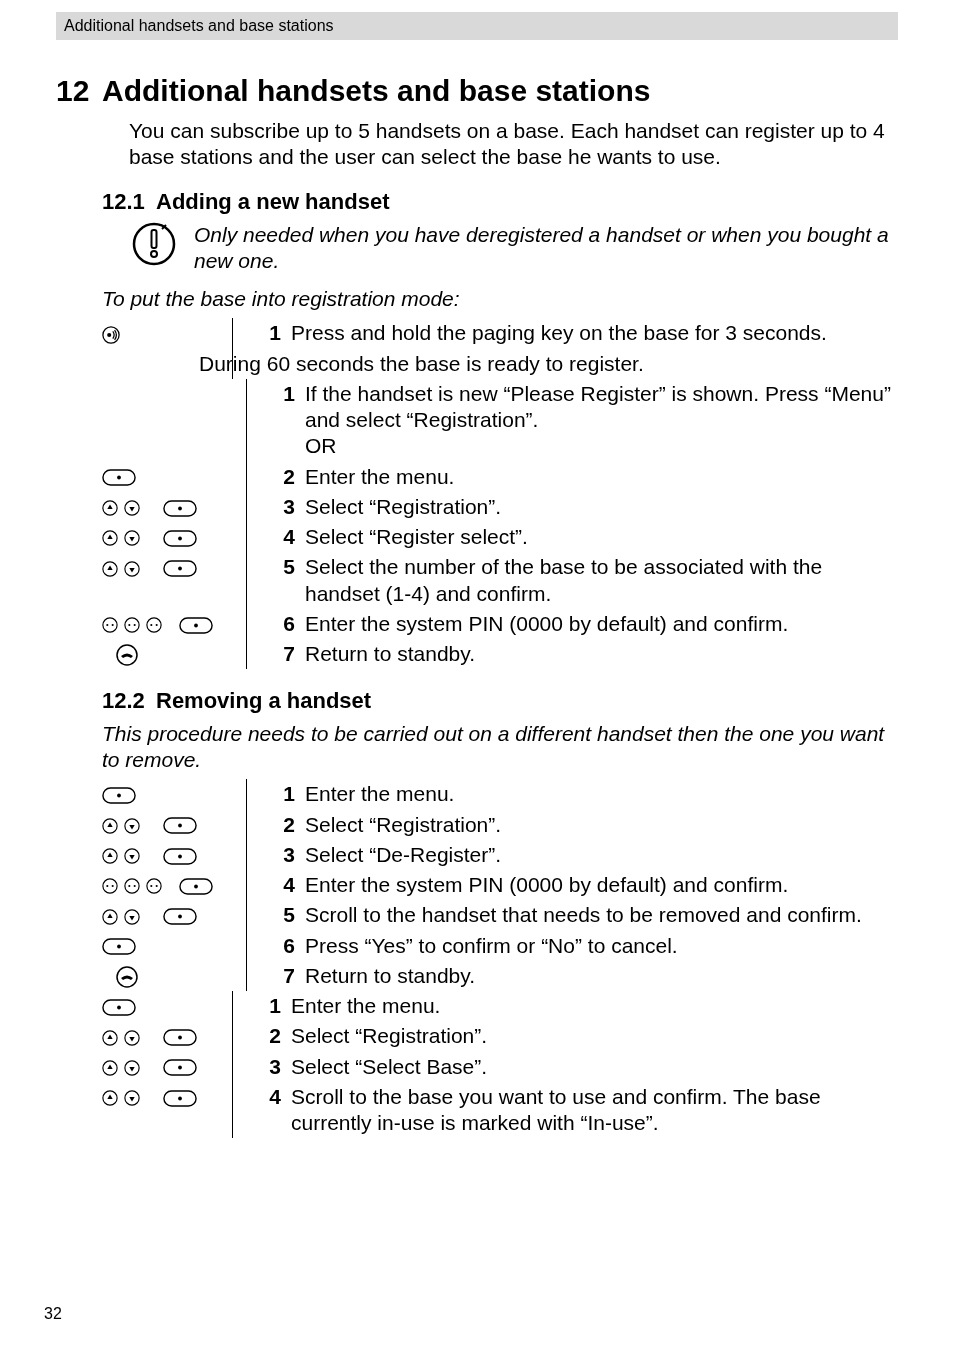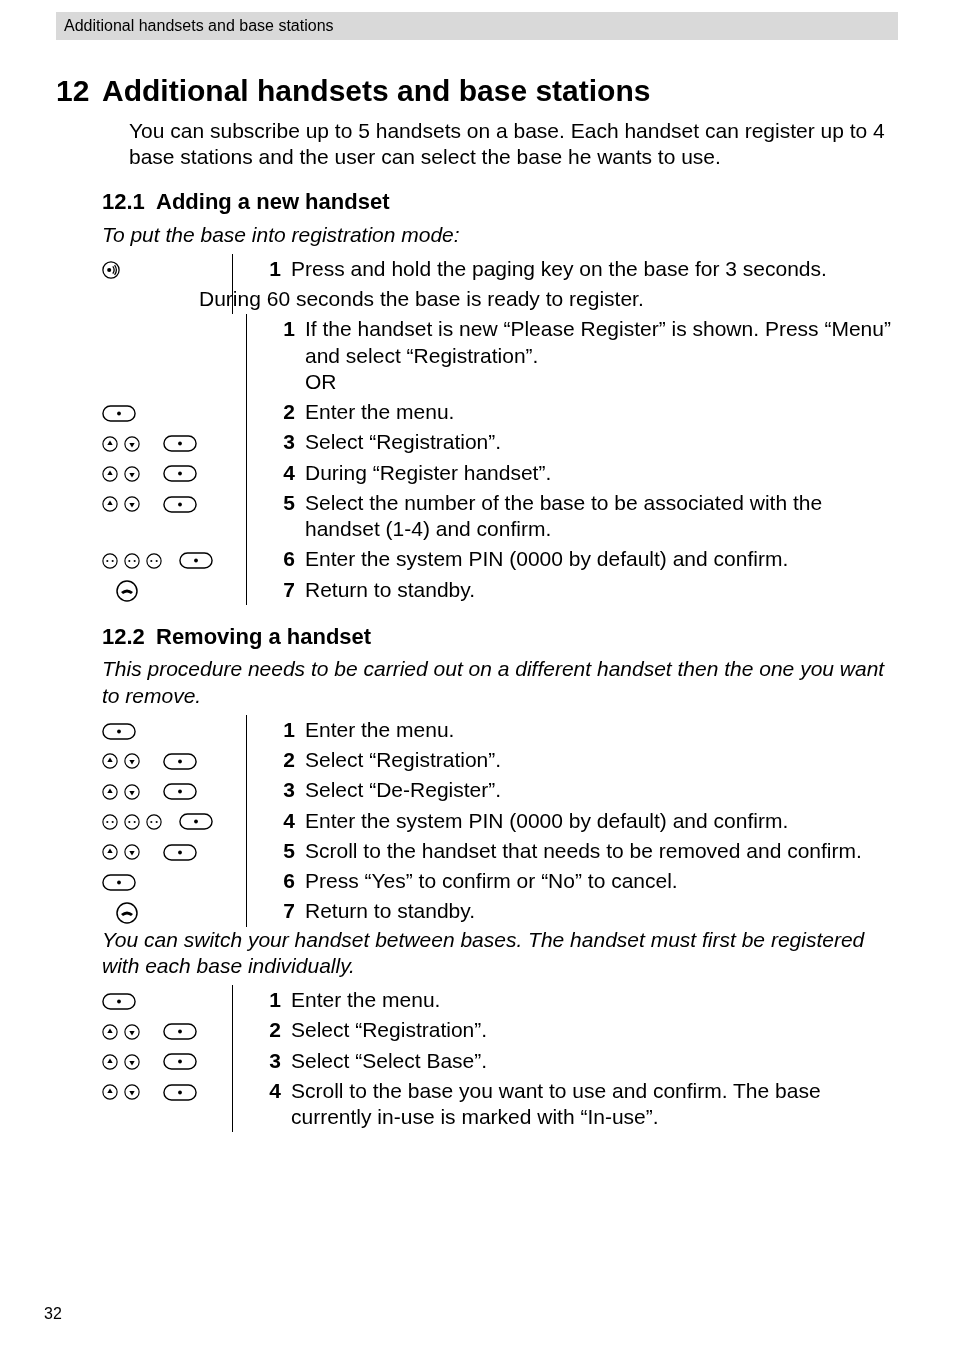--- a/index.html
+++ b/index.html
@@ -164,20 +164,28 @@
   <h1 class="section-title">
     <span class="secnum">12</span><span>Additional handsets and base stations</span>
   </h1>
 
   <p class="body-text">You can subscribe up to 5 handsets on a base. Each handset can register up to 4 base stations and the user can select the base he wants to use.</p>
 
   <h2 class="subsection">
     <span class="subnum">12.1</span><span>Adding a new handset</span>
   </h2>
 
+  <div class="note-row">
+    <span class="ic note-icon">
+      <svg width="44" height="44">
+          <use href="#ic-note"></use>
+        </svg>
+    </span>
+    <div class="note-text">Only needed when you have deregistered a handset or when you bought a new one.</div>
+  </div>
 
   <p class="lead-text">To put the base into registration mode:</p>
 
   <table class="instr">
     <tbody>
         <tr>
       <td class="col-icons">
         <span class="ic"><svg width="18" height="18">
                 <use href="#ic-paging"></use>
               </svg></span>
@@ -244,21 +252,21 @@
         <span class="ic"><svg width="16" height="16">
                 <use href="#ic-down"></use>
               </svg></span>
         &nbsp;&nbsp;
         <span class="ic"><svg width="34" height="17">
                 <use href="#ic-oval"></use>
               </svg></span>
       </td>
       <td class="col-sep"></td>
       <td class="col-num">4</td>
-      <td class="col-text">During “Register handset”.</td>
+      <td class="col-text">Select “Register select”.</td>
     </tr>
     <tr>
       <td class="col-icons">
         <span class="ic"><svg width="16" height="16">
                 <use href="#ic-up"></use>
               </svg></span>
         <span class="ic"><svg width="16" height="16">
                 <use href="#ic-down"></use>
               </svg></span>
         &nbsp;&nbsp;
@@ -407,21 +415,20 @@
                 <use href="#ic-hangup"></use>
               </svg></span>
       </td>
       <td class="col-sep"></td>
       <td class="col-num">7</td>
       <td class="col-text">Return to standby.</td>
     </tr>
   </tbody>
     </table>
 
-  <p class="lead-text">You can switch your handset between bases. The handset must first be registered with each base individually.</p>
 
   <table class="instr">
     <tbody>
         <tr>
       <td class="col-icons">
         <span class="ic"><svg width="34" height="17">
                 <use href="#ic-oval"></use>
               </svg></span>
       </td>
       <td class="col-sep"></td>

